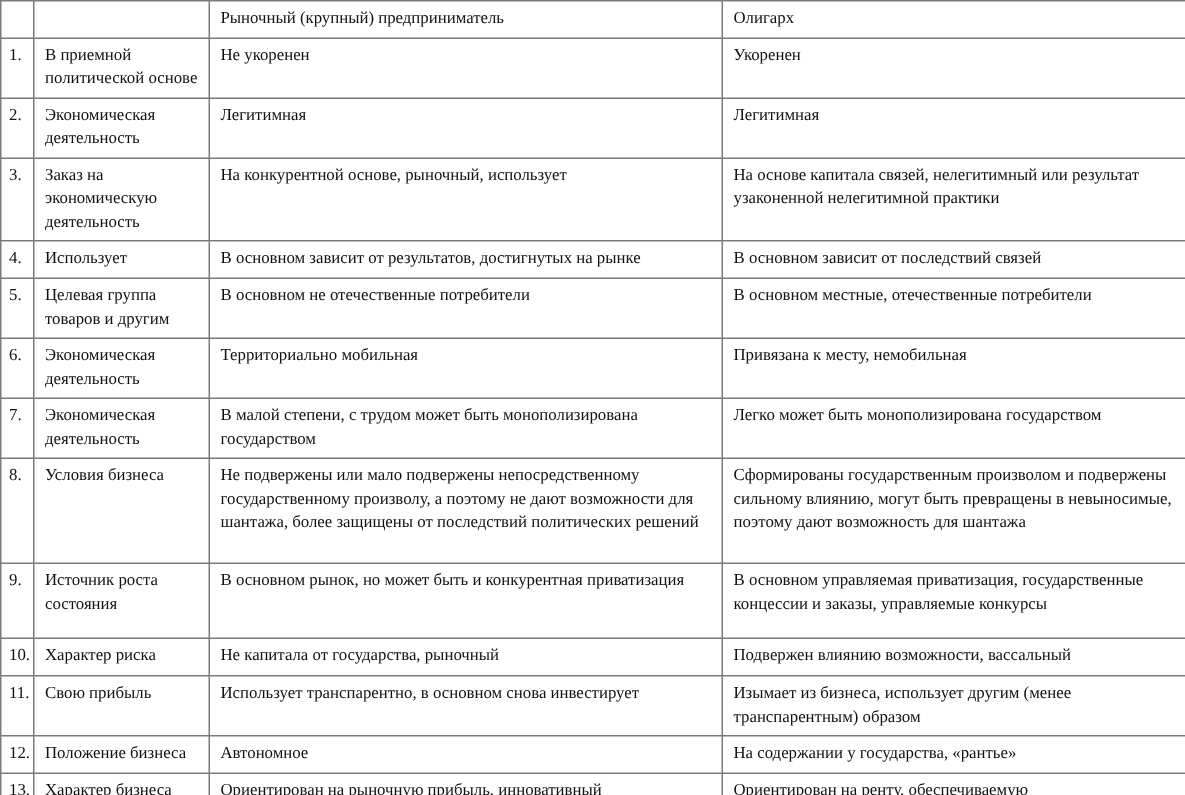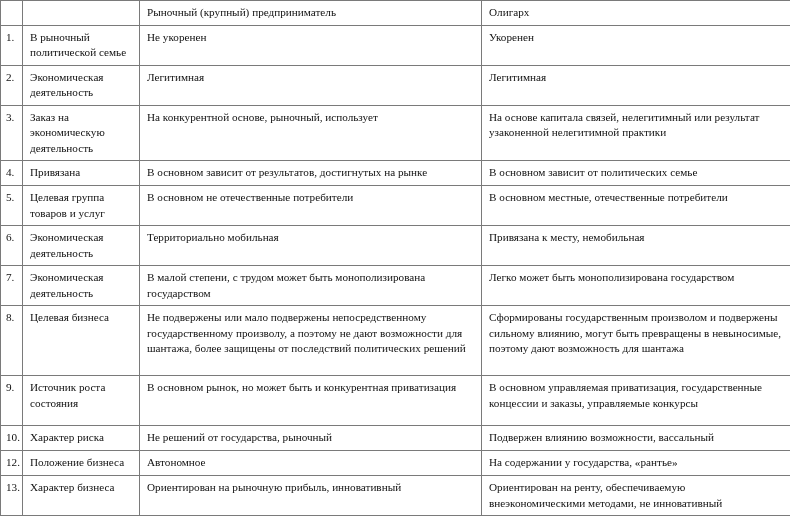--- a/index.html
+++ b/index.html
@@ -60,77 +60,83 @@
     <tr>
       <td class="num hdr-empty"></td>
       <td class="hdr-empty"></td>
       <td>Рыночный (крупный) предприниматель</td>
       <td>Олигарх</td>
     </tr>
   </thead>
   <tbody id="table-body">
       <tr style="height: 40px;">
         <td class="num">1.</td>
-        <td>В рыночный политической семье</td>
+        <td>В приемной политической основе</td>
         <td>Не укоренен</td>
         <td>Укоренен</td>
       </tr>
       <tr style="height: 35px;">
         <td class="num">2.</td>
         <td>Экономическая деятельность</td>
         <td>Легитимная</td>
         <td>Легитимная</td>
       </tr>
       <tr style="height: 51px;">
         <td class="num">3.</td>
         <td>Заказ на экономическую деятельность</td>
         <td>На конкурентной основе, рыночный, использует</td>
         <td>На основе капитала связей, нелегитимный или результат узаконенной нелегитимной практики</td>
       </tr>
       <tr style="height: 25px;">
         <td class="num">4.</td>
-        <td>Привязана</td>
+        <td>Использует</td>
         <td>В основном зависит от результатов, достигнутых на рынке</td>
-        <td>В основном зависит от политических семье</td>
+        <td>В основном зависит от последствий связей</td>
       </tr>
       <tr style="height: 35px;">
         <td class="num">5.</td>
-        <td>Целевая группа товаров и услуг</td>
+        <td>Целевая группа товаров и другим</td>
         <td>В основном не отечественные потребители</td>
         <td>В основном местные, отечественные потребители</td>
       </tr>
       <tr style="height: 37px;">
         <td class="num">6.</td>
         <td>Экономическая деятельность</td>
         <td>Территориально мобильная</td>
         <td>Привязана к месту, немобильная</td>
       </tr>
       <tr style="height: 37px;">
         <td class="num">7.</td>
         <td>Экономическая деятельность</td>
         <td>В малой степени, с трудом может быть монополизирована государством</td>
         <td>Легко может быть монополизирована государством</td>
       </tr>
       <tr style="height: 70px;">
         <td class="num">8.</td>
-        <td>Целевая бизнеса</td>
+        <td>Условия бизнеса</td>
         <td>Не подвержены или мало подвержены непосредственному государственному произволу, а поэтому не дают возможности для шантажа, более защищены от последствий политических решений</td>
         <td>Сформированы государственным произволом и подвержены сильному влиянию, могут быть превращены в невыносимые, поэтому дают возможность для шантажа</td>
       </tr>
       <tr style="height: 50px;">
         <td class="num">9.</td>
         <td>Источник роста состояния</td>
         <td>В основном рынок, но может быть и конкурентная приватизация</td>
         <td>В основном управляемая приватизация, государственные концессии и заказы, управляемые конкурсы</td>
       </tr>
       <tr style="height: 25px;">
         <td class="num">10.</td>
         <td>Характер риска</td>
-        <td>Не решений от государства, рыночный</td>
+        <td>Не капитала от государства, рыночный</td>
         <td>Подвержен влиянию возможности, вассальный</td>
+      </tr>
+      <tr style="height: 40px;">
+        <td class="num">11.</td>
+        <td>Свою прибыль</td>
+        <td>Использует транспарентно, в основном снова инвестирует</td>
+        <td>Изымает из бизнеса, использует другим (менее транспарентным) образом</td>
       </tr>
       <tr style="height: 25px; margin-top: 16px;">
         <td class="num">12.</td>
         <td>Положение бизнеса</td>
         <td>Автономное</td>
         <td>На содержании у государства, «рантье»</td>
       </tr>
       <tr style="height: 35px;">
         <td class="num">13.</td>
         <td>Характер бизнеса</td>

